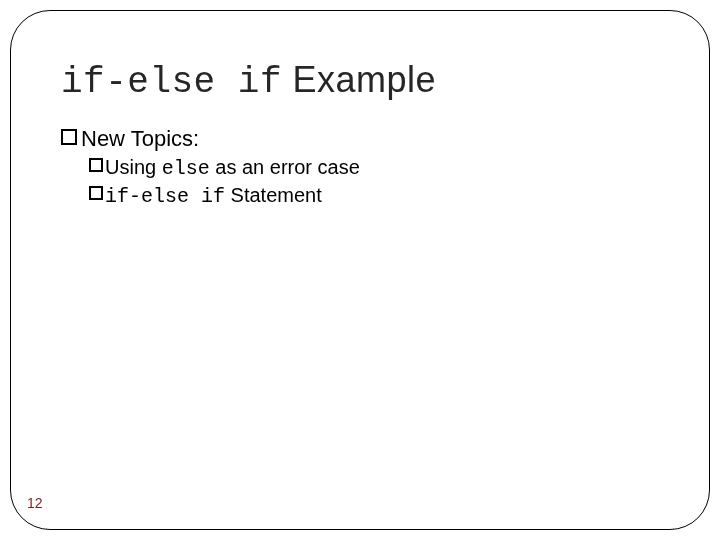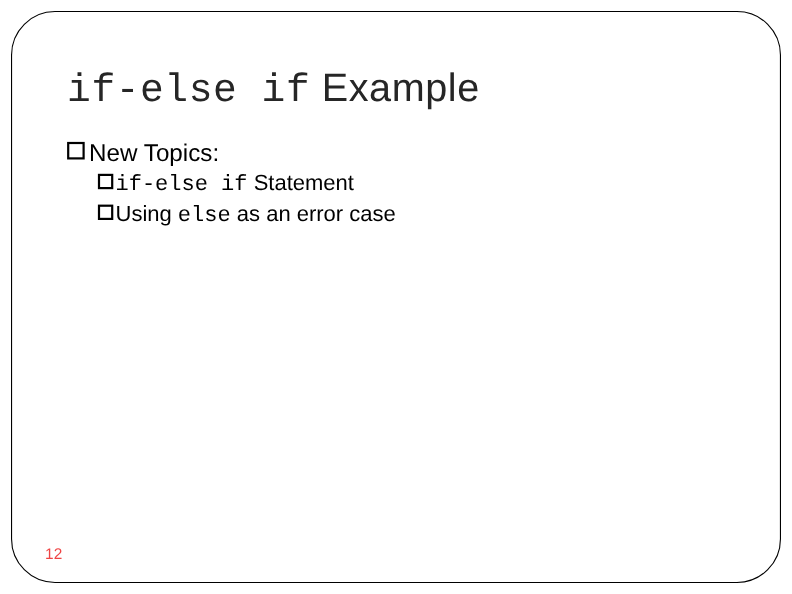--- a/index.html
+++ b/index.html
@@ -52,24 +52,24 @@
     background: #fff;
     flex: 0 0 auto;
     margin-top: 4px;
     margin-right: 4px;
   }
   .lvl1 .bullet-box { width: 16px; height: 16px; }
   .lvl2 .bullet-box { width: 14px; height: 14px; margin-top: 4px; margin-right: 2px; }
   .mono { font-family: "Courier New", Courier, monospace; }
   .page-num {
     position: absolute;
-    left: 30px;
+    left: 16px;
     bottom: 18px;
     font-size: 14px;
-    color: #ef4444;
+    color: #7f1d1d;
   }
 </style>
 </head>
 <body>
 
 <div class="slide">
   <div class="frame">
 
     <h1 class="title">
       <span class="mono">if-else if</span><span> Example</span>
@@ -78,28 +78,28 @@
     <div class="content">
 
       <div class="row lvl1">
         <span class="bullet-box"></span>
         <span>New Topics:</span>
       </div>
 
       <div class="row lvl2">
         <span class="bullet-box"></span>
         <span>
-          <span class="mono">if-else if</span><span> Statement</span>
+          <span>Using </span><span class="mono">else</span><span> as an error case</span>
         </span>
       </div>
 
       <div class="row lvl2">
         <span class="bullet-box"></span>
         <span>
-          <span>Using </span><span class="mono">else</span><span> as an error case</span>
+          <span class="mono">if-else if</span><span> Statement</span>
         </span>
       </div>
 
     </div>
 
     <div class="page-num">12</div>
 
   </div>
 </div>
 

